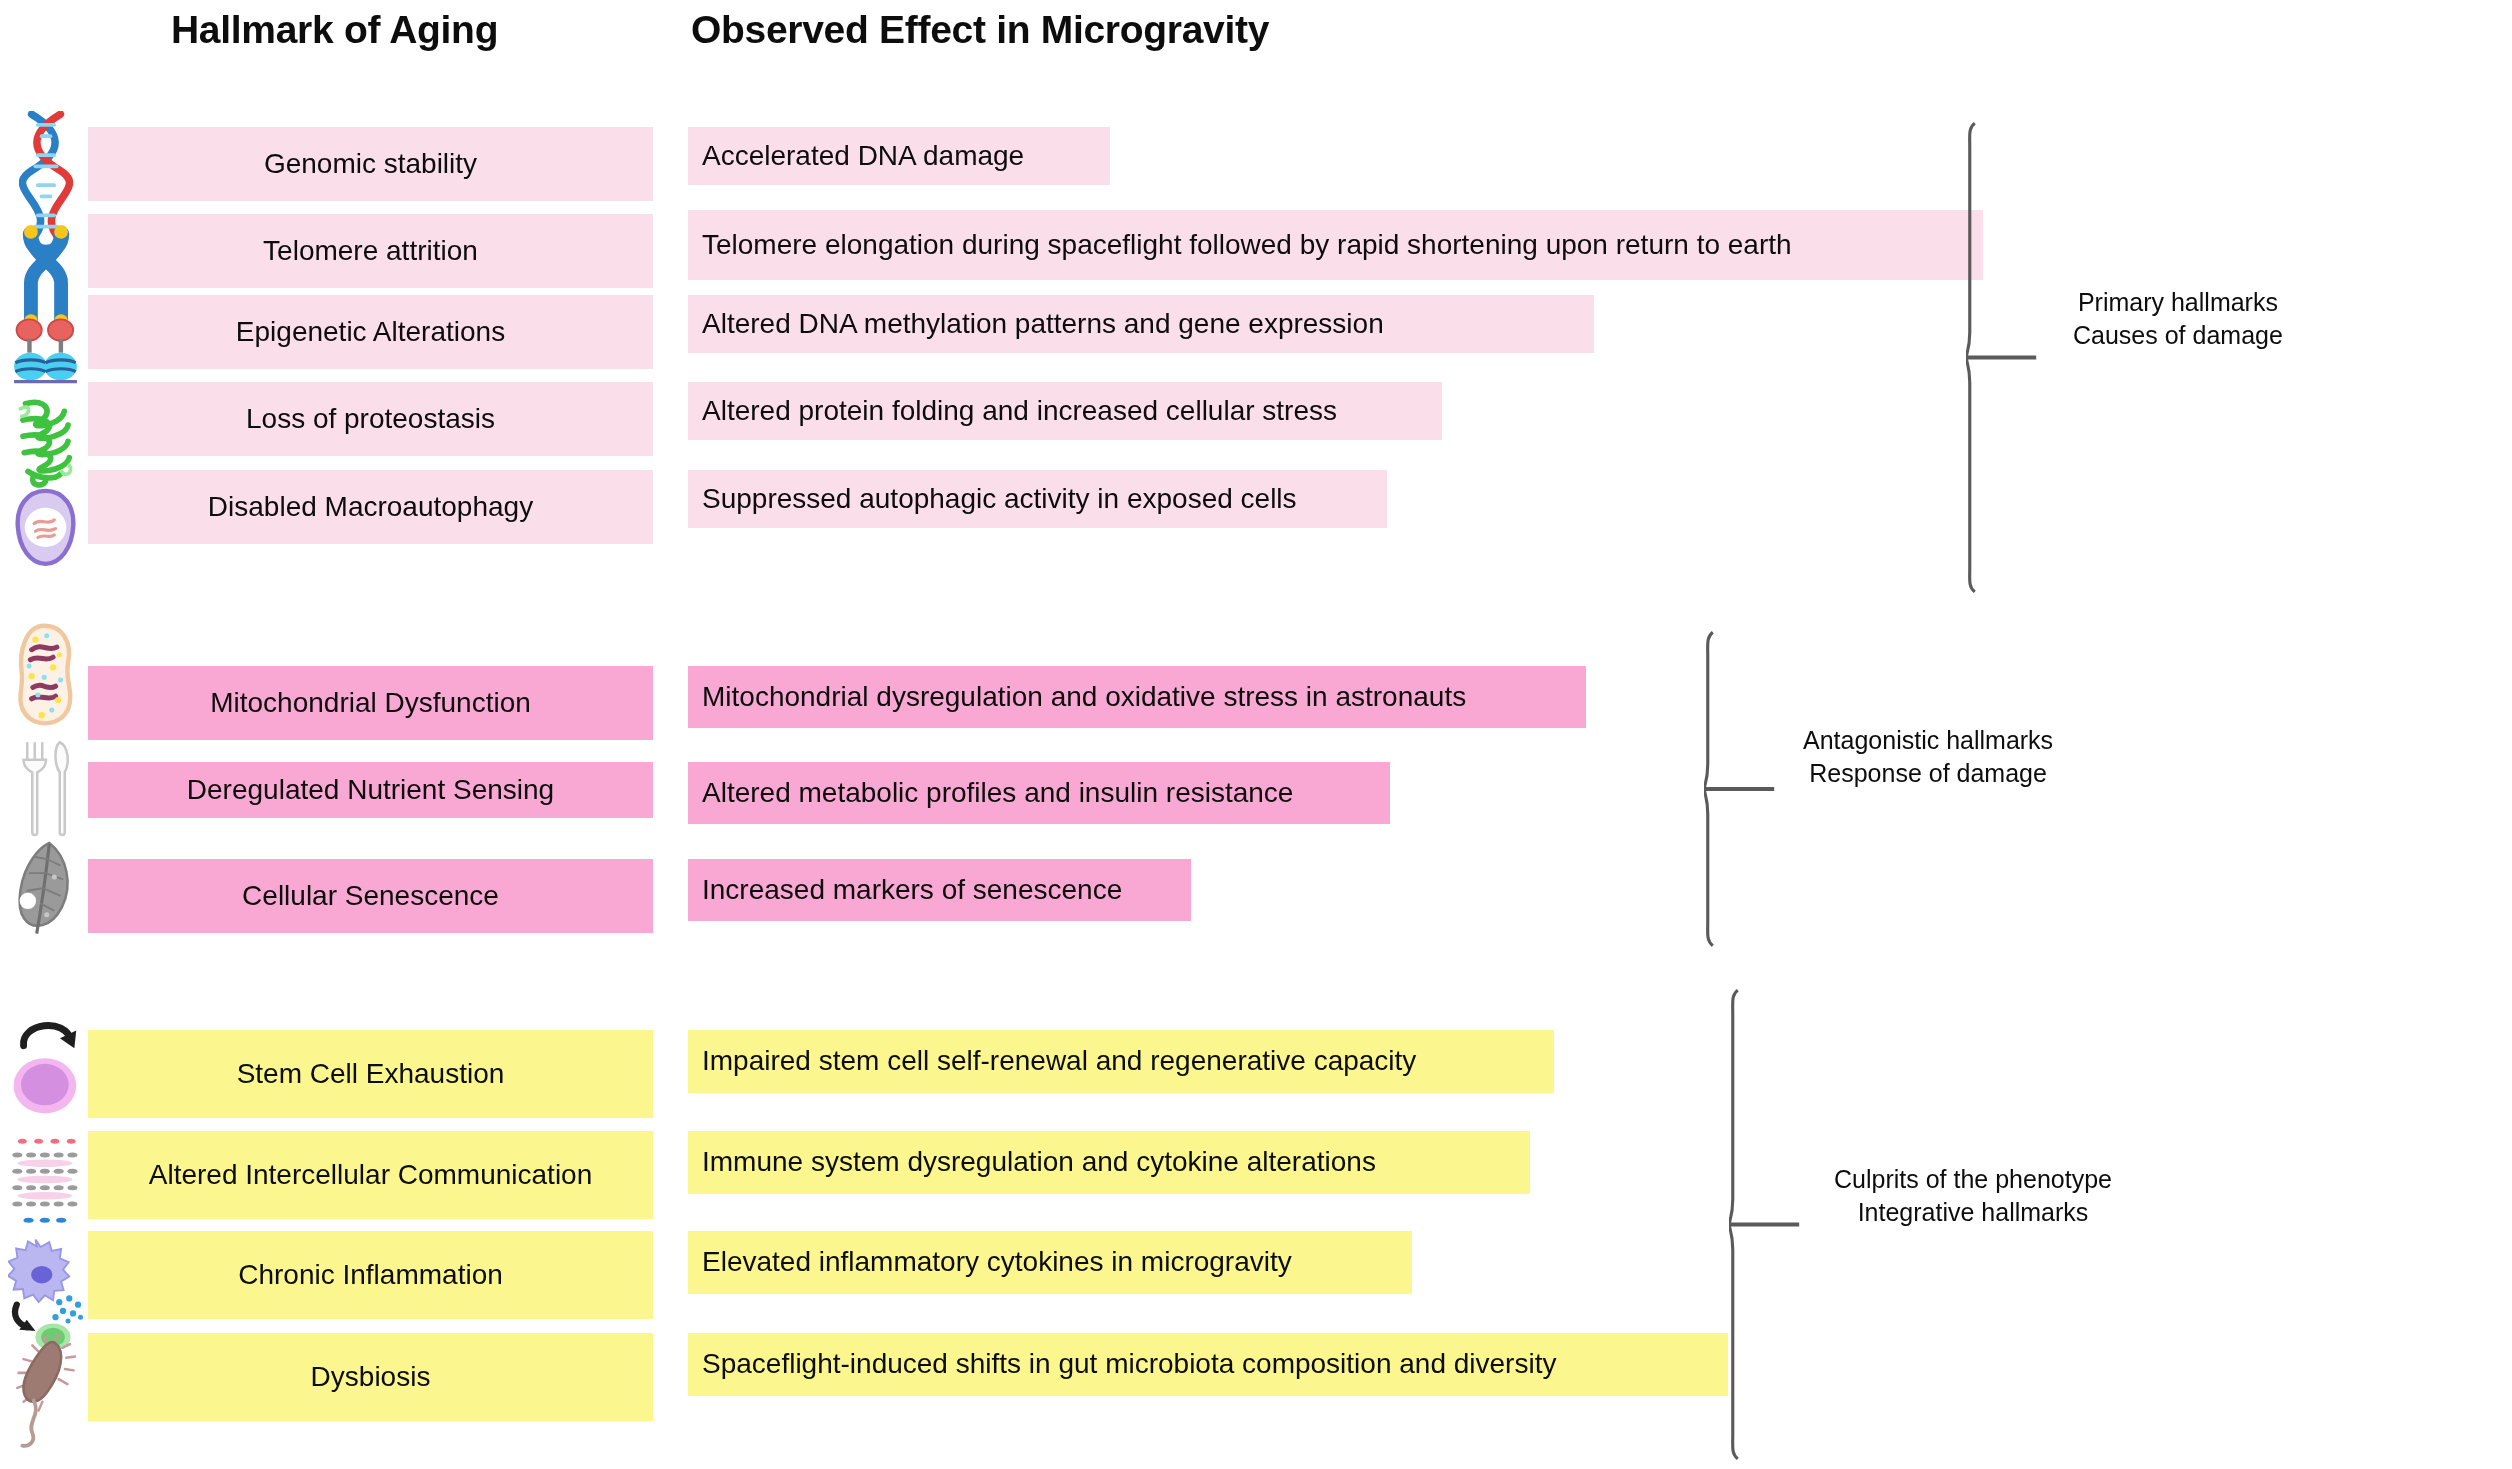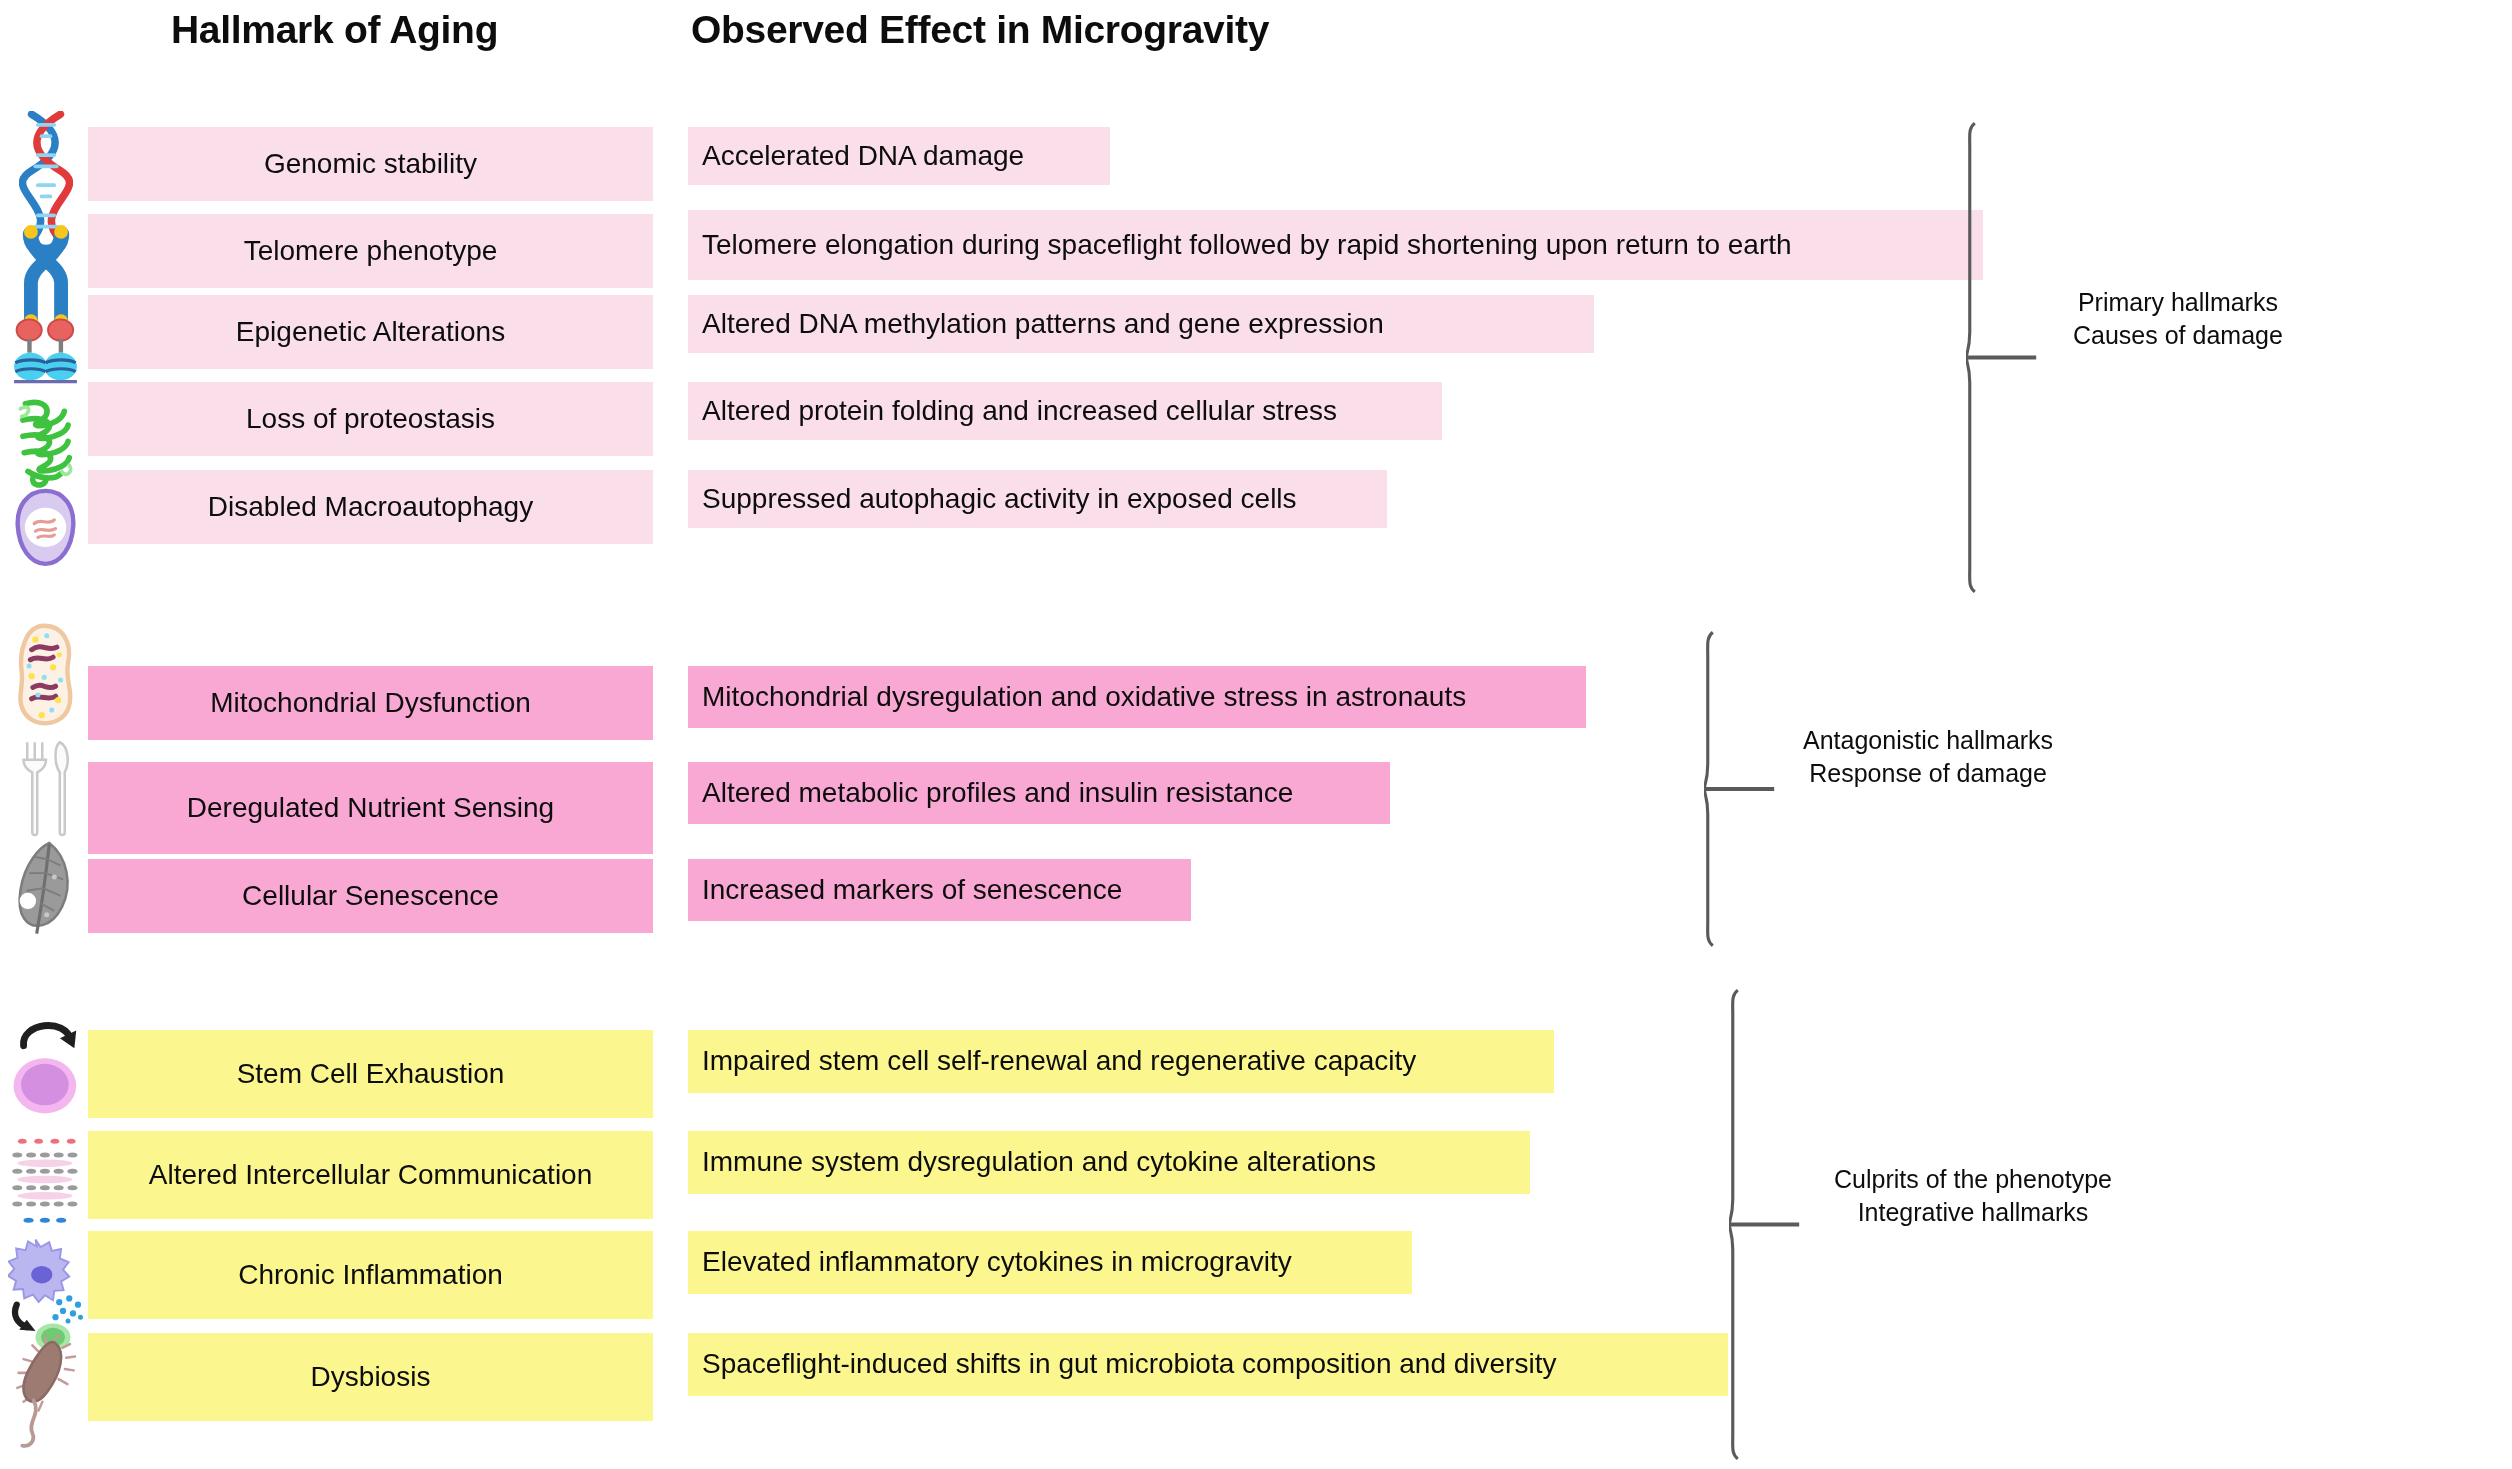--- a/index.html
+++ b/index.html
@@ -129,21 +129,21 @@
         <path d="M22 20 C22 60 70 70 70 100 C70 130 70 150 70 160" fill="none" stroke="#2b7fc4" stroke-width="22" stroke-linecap="round"></path>
         <path d="M70 20 C70 60 22 70 22 100 C22 130 22 150 22 160" fill="none" stroke="#2b7fc4" stroke-width="22" stroke-linecap="round"></path>
         <g fill="#f7c51c">
           <rect x="11" y="8" width="22" height="22" rx="11"></rect>
           <rect x="59" y="8" width="22" height="22" rx="11"></rect>
           <rect x="11" y="150" width="22" height="22" rx="11"></rect>
           <rect x="59" y="150" width="22" height="22" rx="11"></rect>
         </g>
       </svg>
     </div>
-    <div class="hallmark-box" style="top:214px;height:74px;">Telomere phenotype</div>
+    <div class="hallmark-box" style="top:214px;height:74px;">Telomere attrition</div>
     <div class="effect-box" style="top:210px;height:70px;width:1295px;">Telomere elongation during spaceflight followed by rapid shortening upon return to earth</div>
   </div>
 
   <div class="row primary">
     <div class="icon-cell" style="top:302px;height:113px;">
       <svg width="63" height="88" viewBox="0 0 100 140">
         <ellipse cx="24" cy="24" rx="20" ry="17" fill="#e8635f" stroke="#c94a47" stroke-width="3"></ellipse>
         <ellipse cx="74" cy="24" rx="20" ry="17" fill="#e8635f" stroke="#c94a47" stroke-width="3"></ellipse>
         <rect x="21" y="38" width="7" height="22" fill="#7e7e7e"></rect>
         <rect x="71" y="38" width="7" height="22" fill="#7e7e7e"></rect>
@@ -243,21 +243,21 @@
   <div class="row antagonistic">
     <div class="icon-cell" style="top:735px;height:107px;">
       <svg width="60" height="101" viewBox="0 0 96 160">
         <g fill="#fbfbfb" stroke="#c9c9c9" stroke-width="4">
           <path d="M18 6 L18 34 M30 6 L30 34 M42 6 L42 34"></path>
           <path d="M12 34 C12 48 22 52 26 54 L26 150 C26 156 34 156 34 150 L34 54 C38 52 48 48 48 34 Z"></path>
           <path d="M70 6 C84 12 86 40 78 54 L78 150 C78 156 70 156 70 150 L70 54 C62 44 60 14 70 6 Z"></path>
         </g>
       </svg>
     </div>
-    <div class="hallmark-box" style="top:762px;height:92px;">Deregulated Nutrient Sensing</div>
+    <div class="hallmark-box" style="top:762px;height:56px;">Deregulated Nutrient Sensing</div>
     <div class="effect-box" style="top:762px;height:62px;width:702px;">Altered metabolic profiles and insulin resistance</div>
   </div>
 
   <div class="row antagonistic">
     <div class="icon-cell" style="top:836px;height:107px;">
       <svg width="63" height="101" viewBox="0 0 100 160">
         <path d="M56 6 C84 28 94 72 76 108 C60 140 30 146 16 126 C2 106 10 58 30 30 C38 18 48 10 56 6 Z" fill="#9a9a9a" stroke="#7d7d7d" stroke-width="4"></path>
         <path d="M56 8 C52 44 46 94 36 150" fill="none" stroke="#6f6f6f" stroke-width="5"></path>
         <g stroke="#7d7d7d" stroke-width="3" fill="none">
           <path d="M53 32 L74 42"></path>

